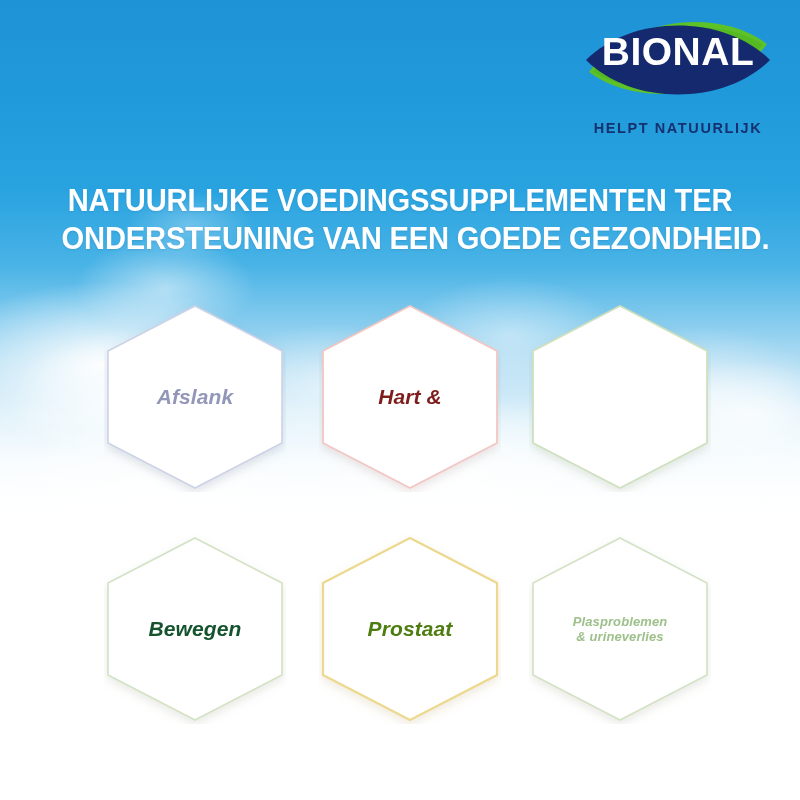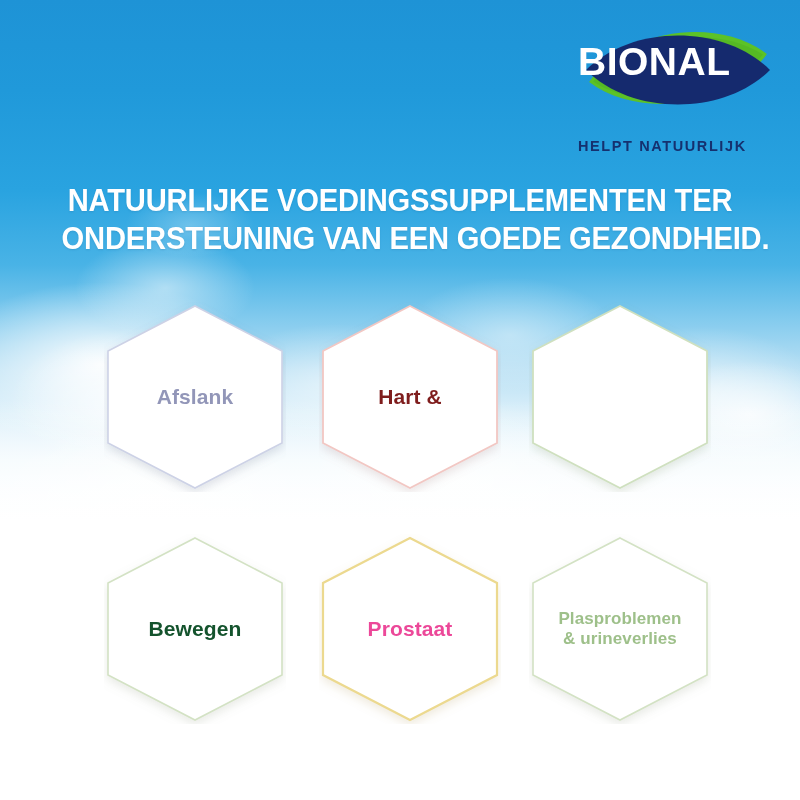--- a/index.html
+++ b/index.html
@@ -56,43 +56,44 @@
   .fadebottom {
     position: absolute;
     left: 0; right: 0; top: 400px; bottom: 0;
     background: linear-gradient(to bottom, rgba(255,255,255,0) 0%, rgba(255,255,255,.75) 28%, #fff 55%, #fff 100%);
     pointer-events: none;
   }
 
   
   .logo-block {
     position: absolute;
-    top: 16px;
+    top: 6px;
     right: 22px;
     width: 200px;
+    text-align: center;
   }
   .logo-mark {
     position: relative;
     width: 200px;
     height: 104px;
   }
   .logo-mark svg { display: block; width: 200px; height: 104px; }
   .logo-wordmark {
     position: absolute;
     left: 0; right: 0;
     top: 26px;
     font-size: 39px;
     font-weight: bold;
     color: #ffffff;
     letter-spacing: 0.5px;
     line-height: 1;
     font-family: "Liberation Sans", sans-serif;
   }
   .logo-tagline {
-    margin-top: 18px;
+    margin-top: 10px;
     font-size: 14.5px;
     font-weight: bold;
     letter-spacing: 1.6px;
     color: #15316f;
     font-family: "Liberation Sans", sans-serif;
   }
 
   
   .headline {
     position: absolute;
@@ -109,21 +110,21 @@
     transform-origin: center top;
     text-shadow: 0 1px 2px rgba(20,90,140,0.18);
     font-family: "Liberation Sans", sans-serif;
   }
   .headline .hl-line { display: block; white-space: nowrap; }
 
   
   .hex-grid {
     position: absolute;
     left: 0; top: 0;
-    width: 656px; height: 800px;
+    width: 656px; height: 800px; font-style: italic;
   }
   .hex {
     position: absolute;
     width: 182px;
     height: 190px;
     display: flex;
     align-items: center;
     justify-content: center;
     text-align: center;
     cursor: pointer;
@@ -136,21 +137,21 @@
   .hex-label {
     position: relative;
     z-index: 2;
     font-weight: bold;
     font-size: 21px;
     line-height: 1.18;
     padding: 0 12px;
     letter-spacing: 0.1px;
     font-family: "Liberation Sans", sans-serif;
   }
-  .hex-label.small { font-size: 17px; padding: 0 6px; }
+  .hex-label.small { font-size: 13px; padding: 0 6px; }
 
   
   .pos-r1c1 { left: 104px; top: 302px; }
   .pos-r1c2 { left: 319px; top: 302px; }
   .pos-r1c3 { left: 529px; top: 302px; }
   .pos-r2c1 { left: 104px; top: 534px; }
   .pos-r2c2 { left: 319px; top: 534px; }
   .pos-r2c3 { left: 529px; top: 534px; }
 </style>
 </head>
@@ -260,21 +261,21 @@
       <div class="hex-shape">
         <svg viewBox="0 0 182 190" xmlns="http://www.w3.org/2000/svg">
           <defs>
             <filter id="sh5" x="-30%" y="-30%" width="160%" height="160%">
               <feDropShadow dx="0" dy="4" stdDeviation="5" flood-color="#b7a267" flood-opacity="0.22"></feDropShadow>
             </filter>
           </defs>
           <polygon points="91,4 178,49 178,141 91,186 4,141 4,49" fill="#ffffff" stroke="#ecd98f" stroke-width="2.2" filter="url(#sh5)"></polygon>
         </svg>
       </div>
-      <div class="hex-label" style="color:#ec4899">
+      <div class="hex-label" style="color:#4d7c0f">
         <span>Prostaat</span>
       </div>
     </div>
 
     <div class="hex pos-r2c3">
       <div class="hex-shape">
         <svg viewBox="0 0 182 190" xmlns="http://www.w3.org/2000/svg">
           <defs>
             <filter id="sh6" x="-30%" y="-30%" width="160%" height="160%">
               <feDropShadow dx="0" dy="4" stdDeviation="5" flood-color="#8d9a82" flood-opacity="0.20"></feDropShadow>

